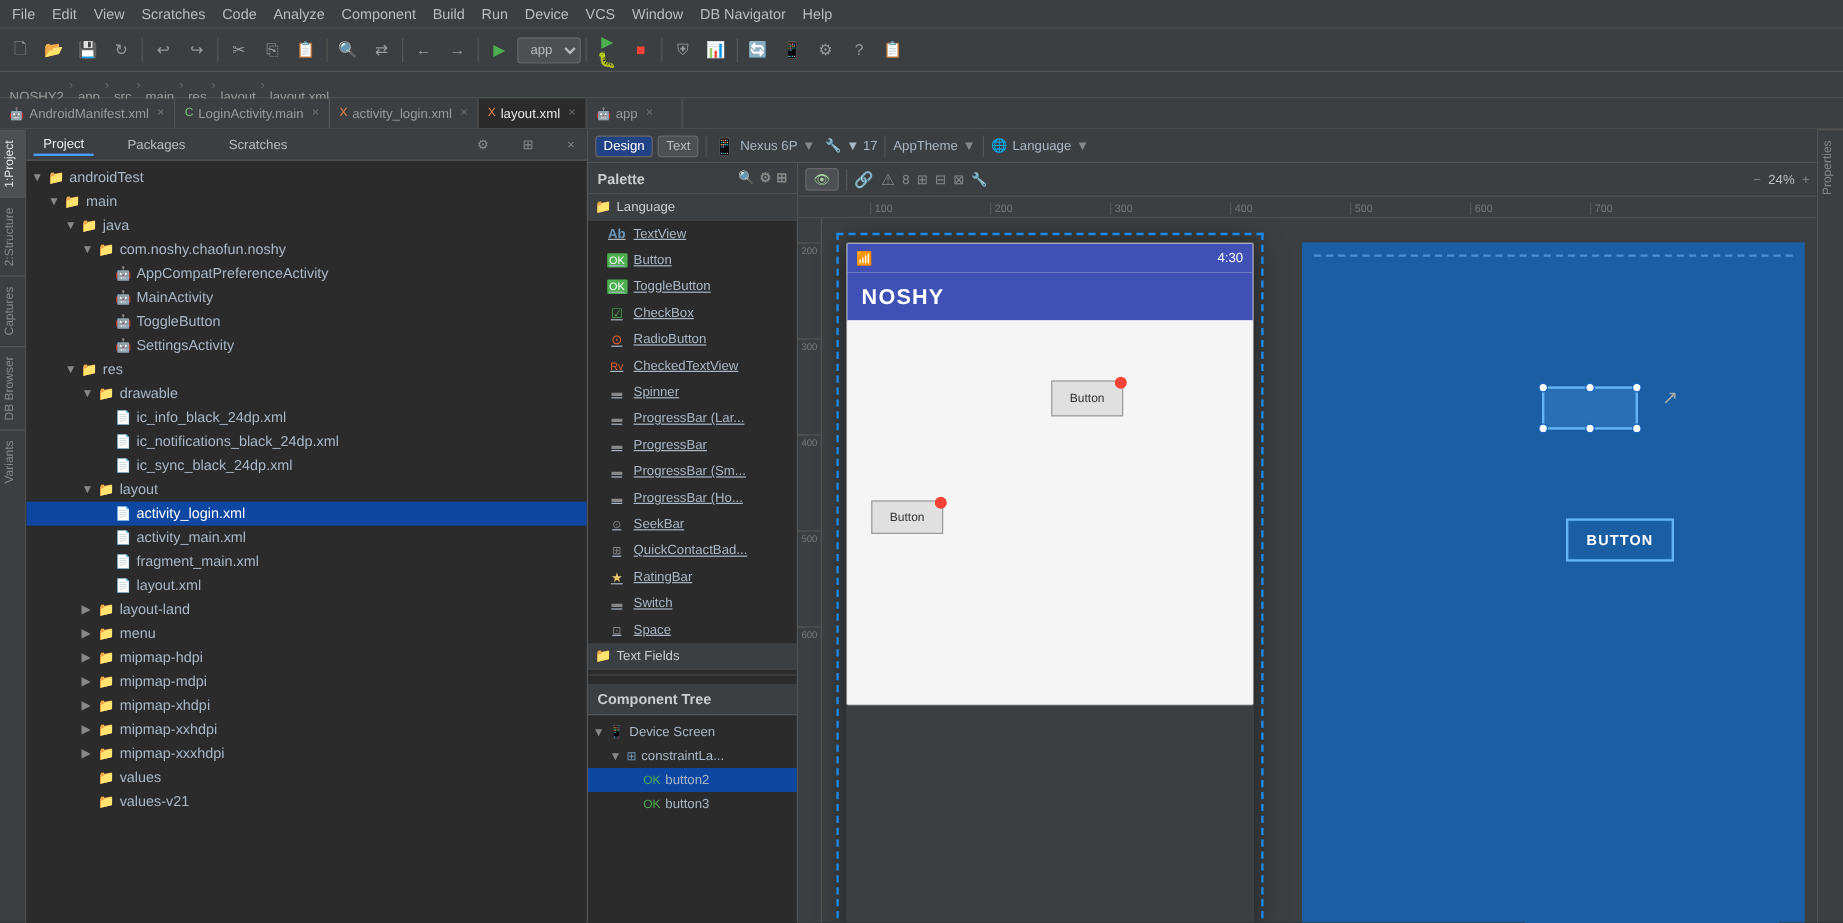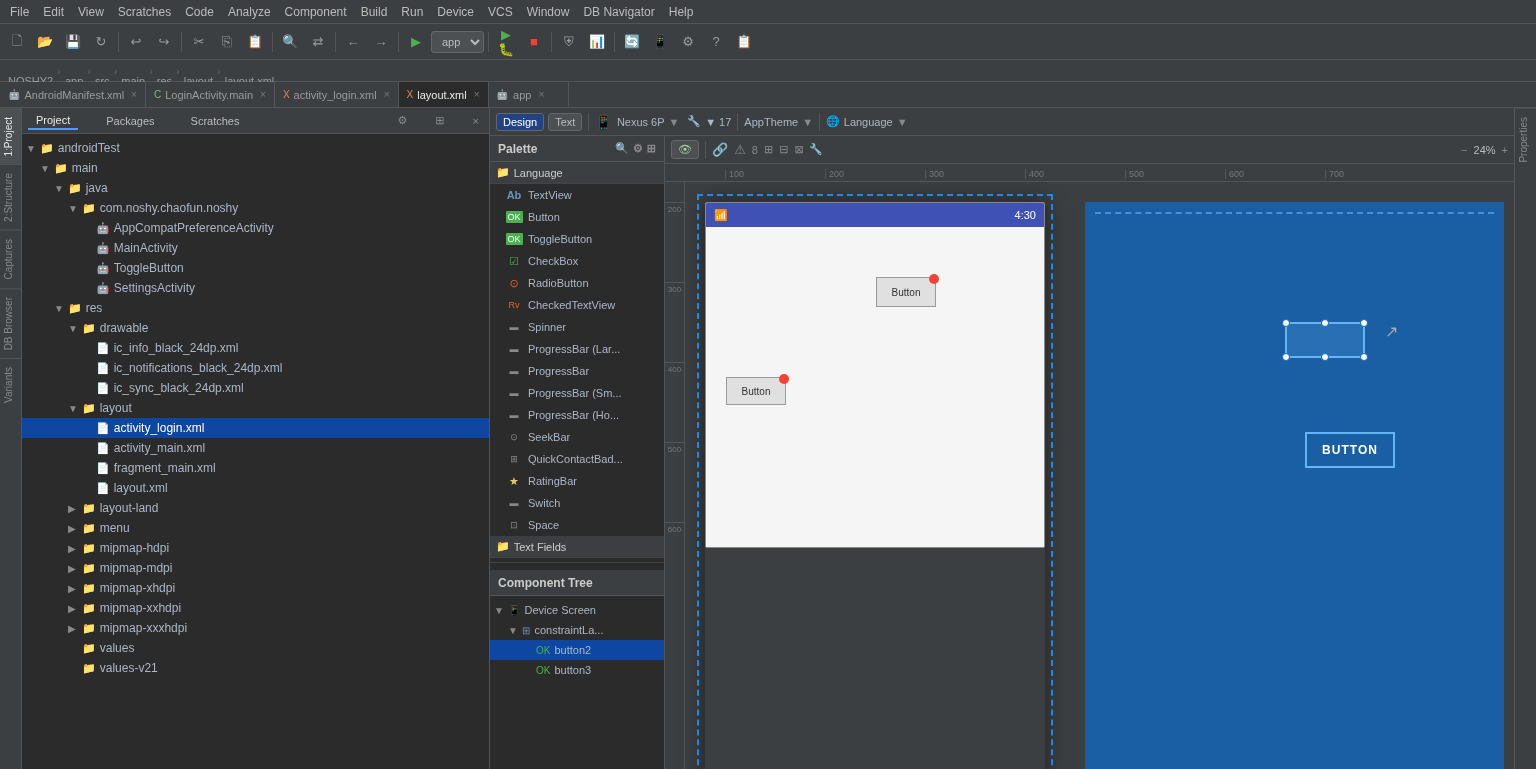--- a/index.html
+++ b/index.html
@@ -274,20 +274,21 @@
     }
     .palette-item {
       display: flex;
       align-items: center;
       height: 22px;
       padding: 0 8px 0 16px;
       gap: 6px;
       cursor: pointer;
       font-size: 11px;
       color: #a9b7c6;
+      text-decoration: underline;
     }
     .palette-item-icon {
       width: 16px;
       height: 16px;
       display: flex;
       align-items: center;
       justify-content: center;
       font-size: 11px;
     }
     .component-tree-header {
@@ -952,20 +953,23 @@
           <div class="phone-preview">
 
             <div class="dashed-selection-box" style="top:-8px; left:-8px; right:-8px; bottom:-8px;"></div>
             <div class="phone-screen">
 
               <div class="phone-statusbar">
                 <span>📶</span>
                 <span>4:30</span>
               </div>
 
+              <div class="phone-toolbar">
+                <span class="phone-app-title">NOSHY</span>
+              </div>
 
               <div class="phone-content">
 
                 <div class="phone-btn" style="top:50px; left:170px; width:60px; height:30px;">
                   <span>Button</span>
                   <div class="btn-error-badge"></div>
                 </div>
 
                 <div class="phone-btn" style="top:150px; left:20px; width:60px; height:28px;">
                   <span>Button</span>

